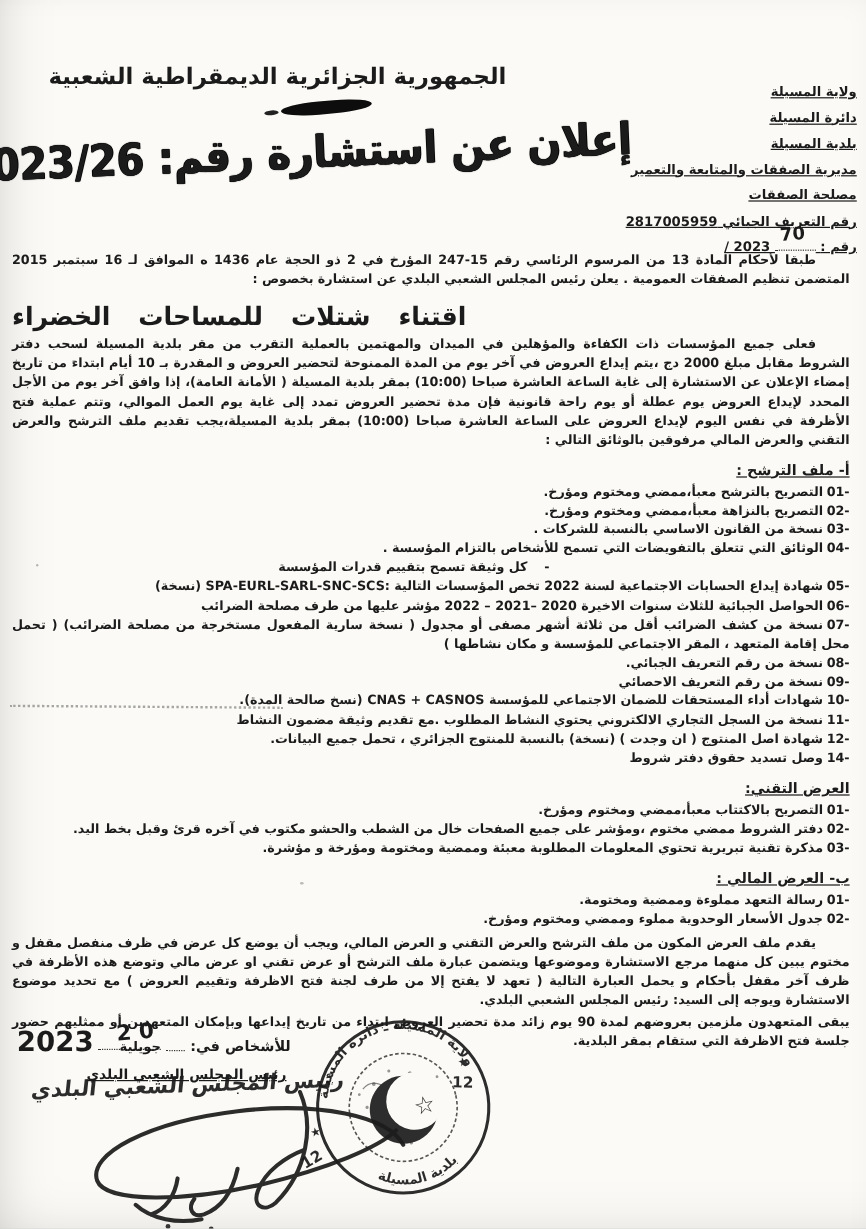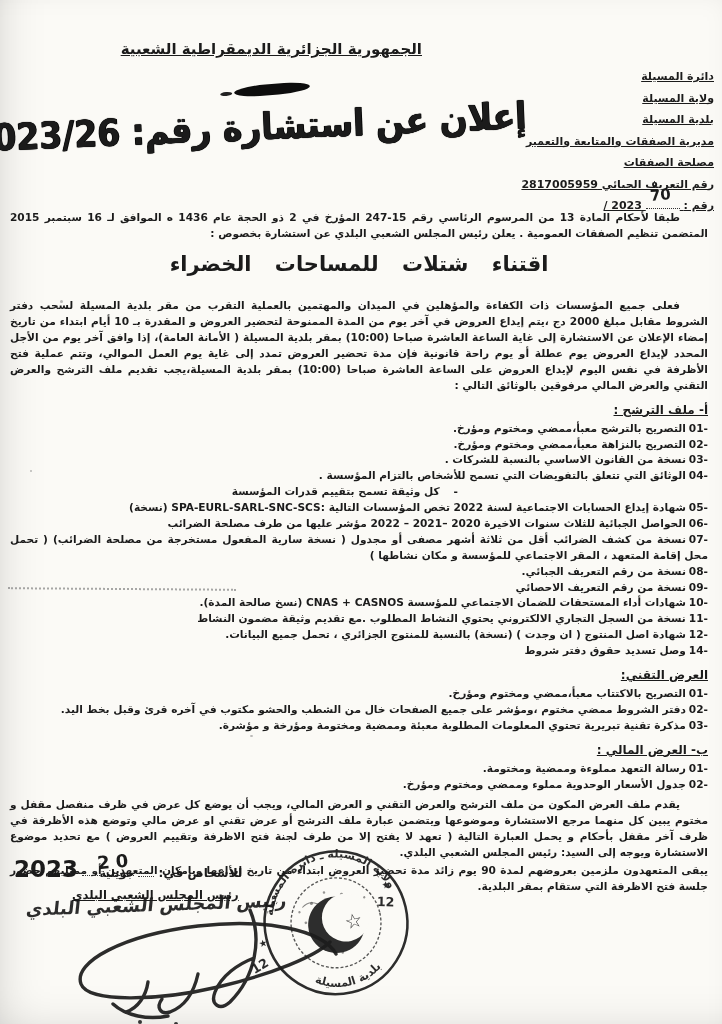--- a/index.html
+++ b/index.html
@@ -4,22 +4,22 @@
 <style>
   html,body{margin:0;padding:0;background:#d8d8d8;}
   .page{
     position:relative;width:722px;height:1024px;margin:0 auto;
     background:#fbfaf6;overflow:hidden;color:#1b1b1b;
     font-family:"DejaVu Sans",sans-serif;direction:rtl;
     box-shadow:inset 26px -20px 60px -48px rgba(0,0,0,.35), inset -8px 10px 40px -38px rgba(0,0,0,.25);
   }
   
   .republic{
-    position:absolute;top:40px;right:300px;
-    font-size:15px;font-weight:700;text-decoration:underline;letter-spacing:.3px;
+    position:absolute;top:53px;right:300px;
+    font-size:19px;font-weight:700;letter-spacing:.3px;
   }
   .letterhead{
     position:absolute;top:66px;right:8px;text-align:right;
     font-size:11px;font-weight:700;line-height:21.5px;
   }
   .letterhead .lh-line{text-decoration:underline;white-space:nowrap;}
   .ref-line{white-space:nowrap;text-decoration:underline;}
   .dotline{display:inline-block;position:relative;border-bottom:1.5px dotted #333;height:9px;vertical-align:baseline;}
   .hand{font-weight:900;display:inline-block;transform:rotate(-5deg);}
   .ref-hand{position:absolute;left:4px;top:-14px;font-size:15px;}
@@ -32,21 +32,21 @@
   .ink-blob{
     position:absolute;top:84px;right:412px;width:76px;height:11px;background:#0d0d0d;
     border-radius:50%/60%;transform:rotate(-5deg);
   }
   .ink-blob::after{content:"";position:absolute;left:-14px;top:4px;width:12px;height:4px;background:#222;border-radius:50%;}
   
   .content{position:absolute;top:210px;right:14px;left:10px;font-size:10.6px;font-weight:700;line-height:1.5;}
   .para{text-align:justify;text-indent:28px;margin:0 0 2px 0;}
   .para.noindent{text-indent:0;}
   .subject{
-    text-align:center;font-size:21px;font-weight:700;margin:7px 0 18px 0;
+    text-align:left;font-size:21px;font-weight:700;margin:7px 0 0 0;
     letter-spacing:6px;word-spacing:16px;white-space:nowrap;
   }
   .sec-heading{font-size:12px;font-weight:900;text-decoration:underline;margin:7px 0 2px 0;}
   .item{text-align:justify;}
   .item .num{direction:ltr;unicode-bidi:embed;display:inline-block;margin-left:3px;}
   .sub-bullet{margin-right:250px;white-space:nowrap;}
   .sub-bullet::before{content:"-";margin-left:14px;}
   
   .footer{position:absolute;top:846px;right:0;left:0;height:178px;}
   .date-line{position:absolute;top:10px;left:14px;font-size:12px;font-weight:700;white-space:nowrap;direction:rtl;}
@@ -65,22 +65,22 @@
   .speck{position:absolute;background:#777;border-radius:50%;opacity:.5;}
 </style>
 </head>
 <body>
 
 <div class="page">
 
   <div class="republic">الجمهورية الجزائرية الديمقراطية الشعبية</div>
 
   <div class="letterhead">
+    <div class="lh-line">ولاية المسيلة</div>
     <div class="lh-line">دائرة المسيلة</div>
-    <div class="lh-line">ولاية المسيلة</div>
     <div class="lh-line">بلدية المسيلة</div>
     <div class="lh-line">مديرية الصفقات والمتابعة والتعمير</div>
     <div class="lh-line">مصلحة الصفقات</div>
     <div class="lh-line">رقم التعريف الجبائي 2817005959</div>
     <div class="ref-line">
       <span>رقم :</span>
       <span class="dotline" style="width:34px"><span class="hand ref-hand">70</span></span>
       <span class="ltr">/ 2023</span>
     </div>
   </div>

